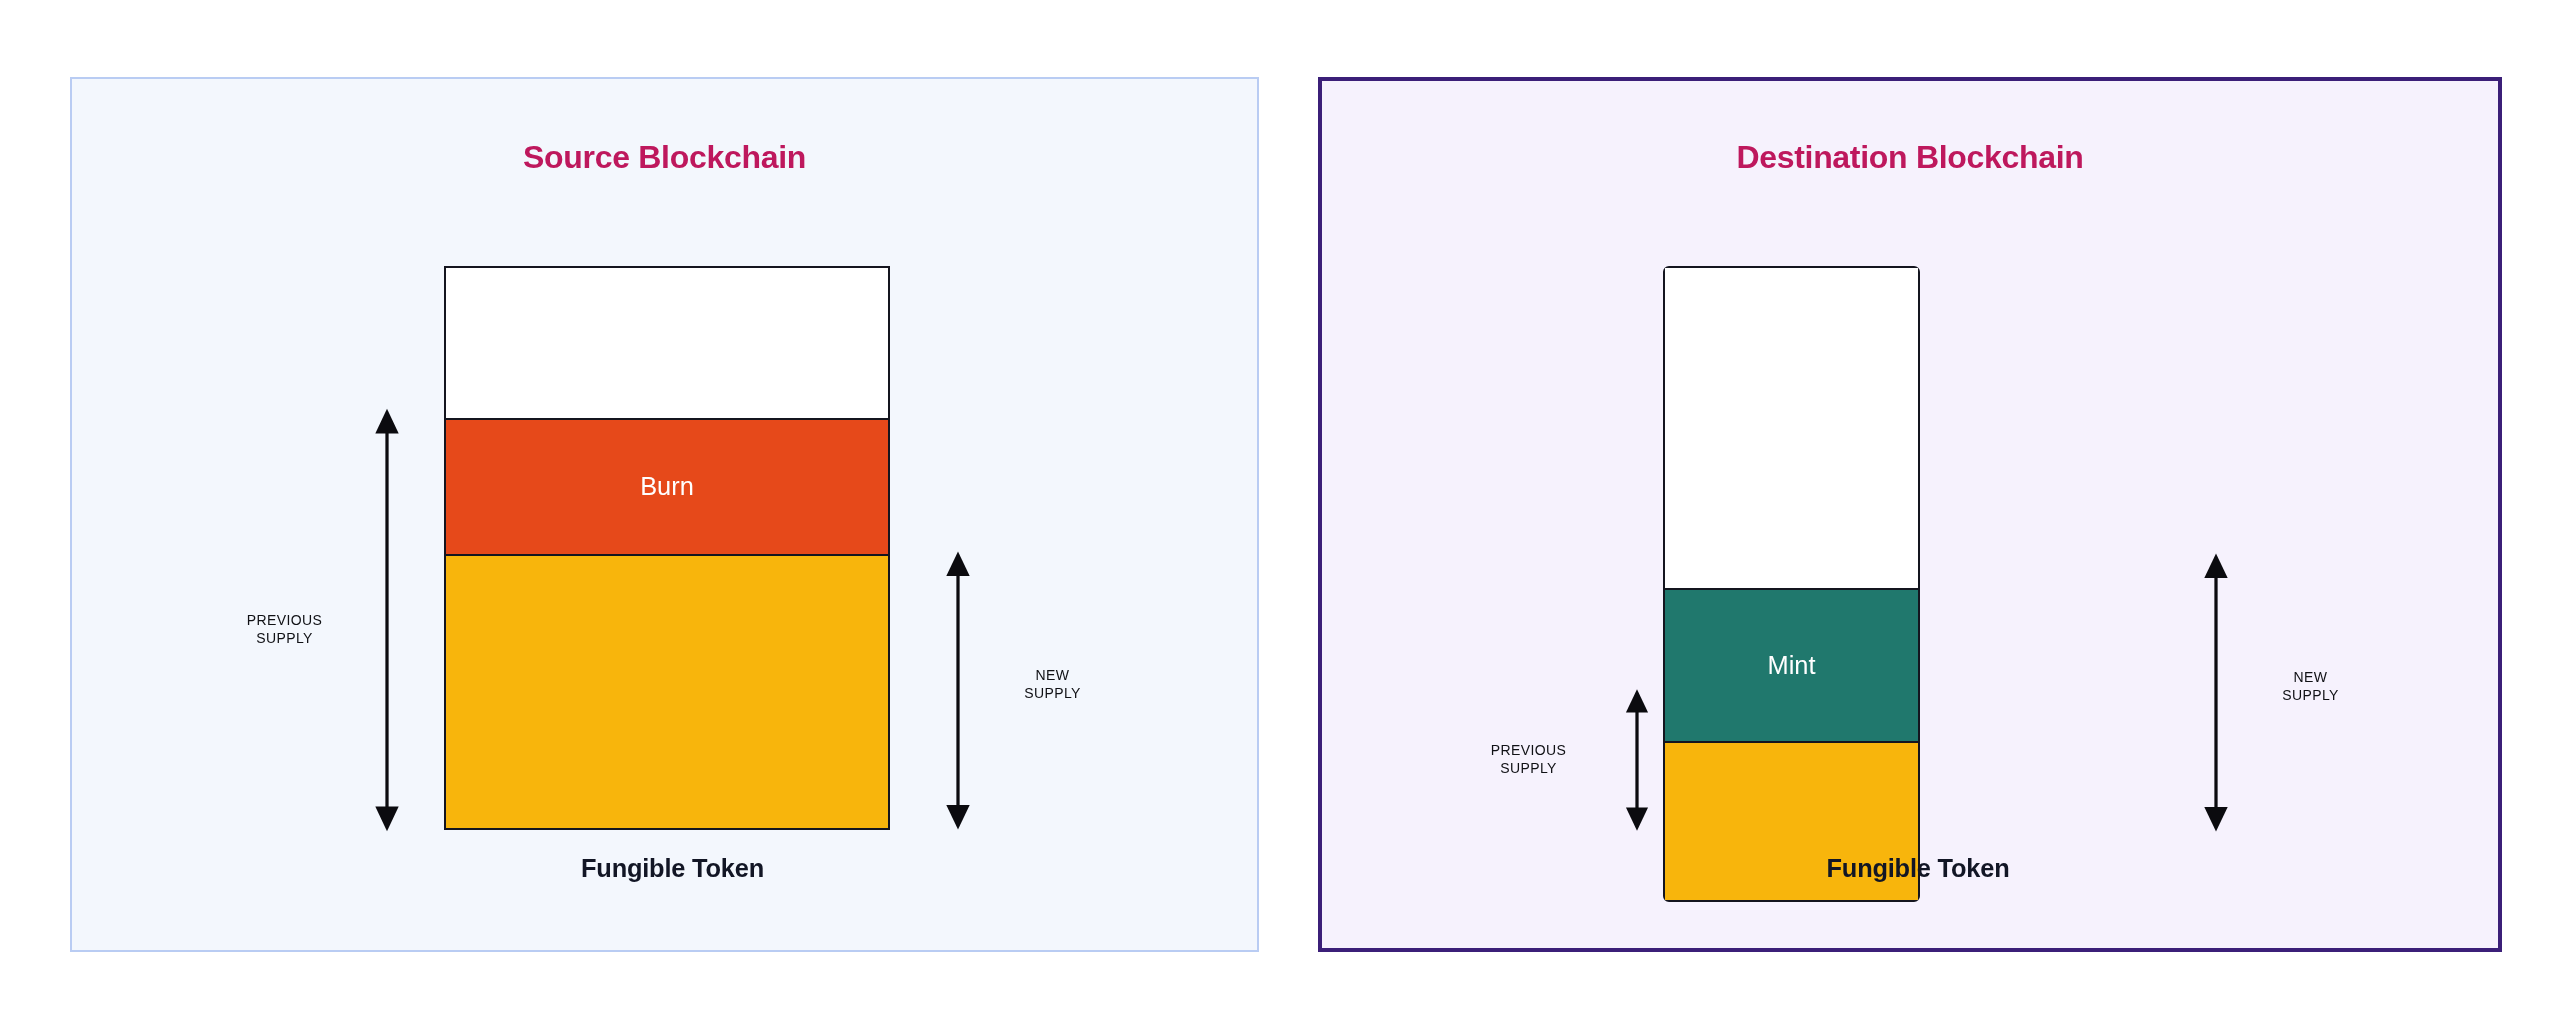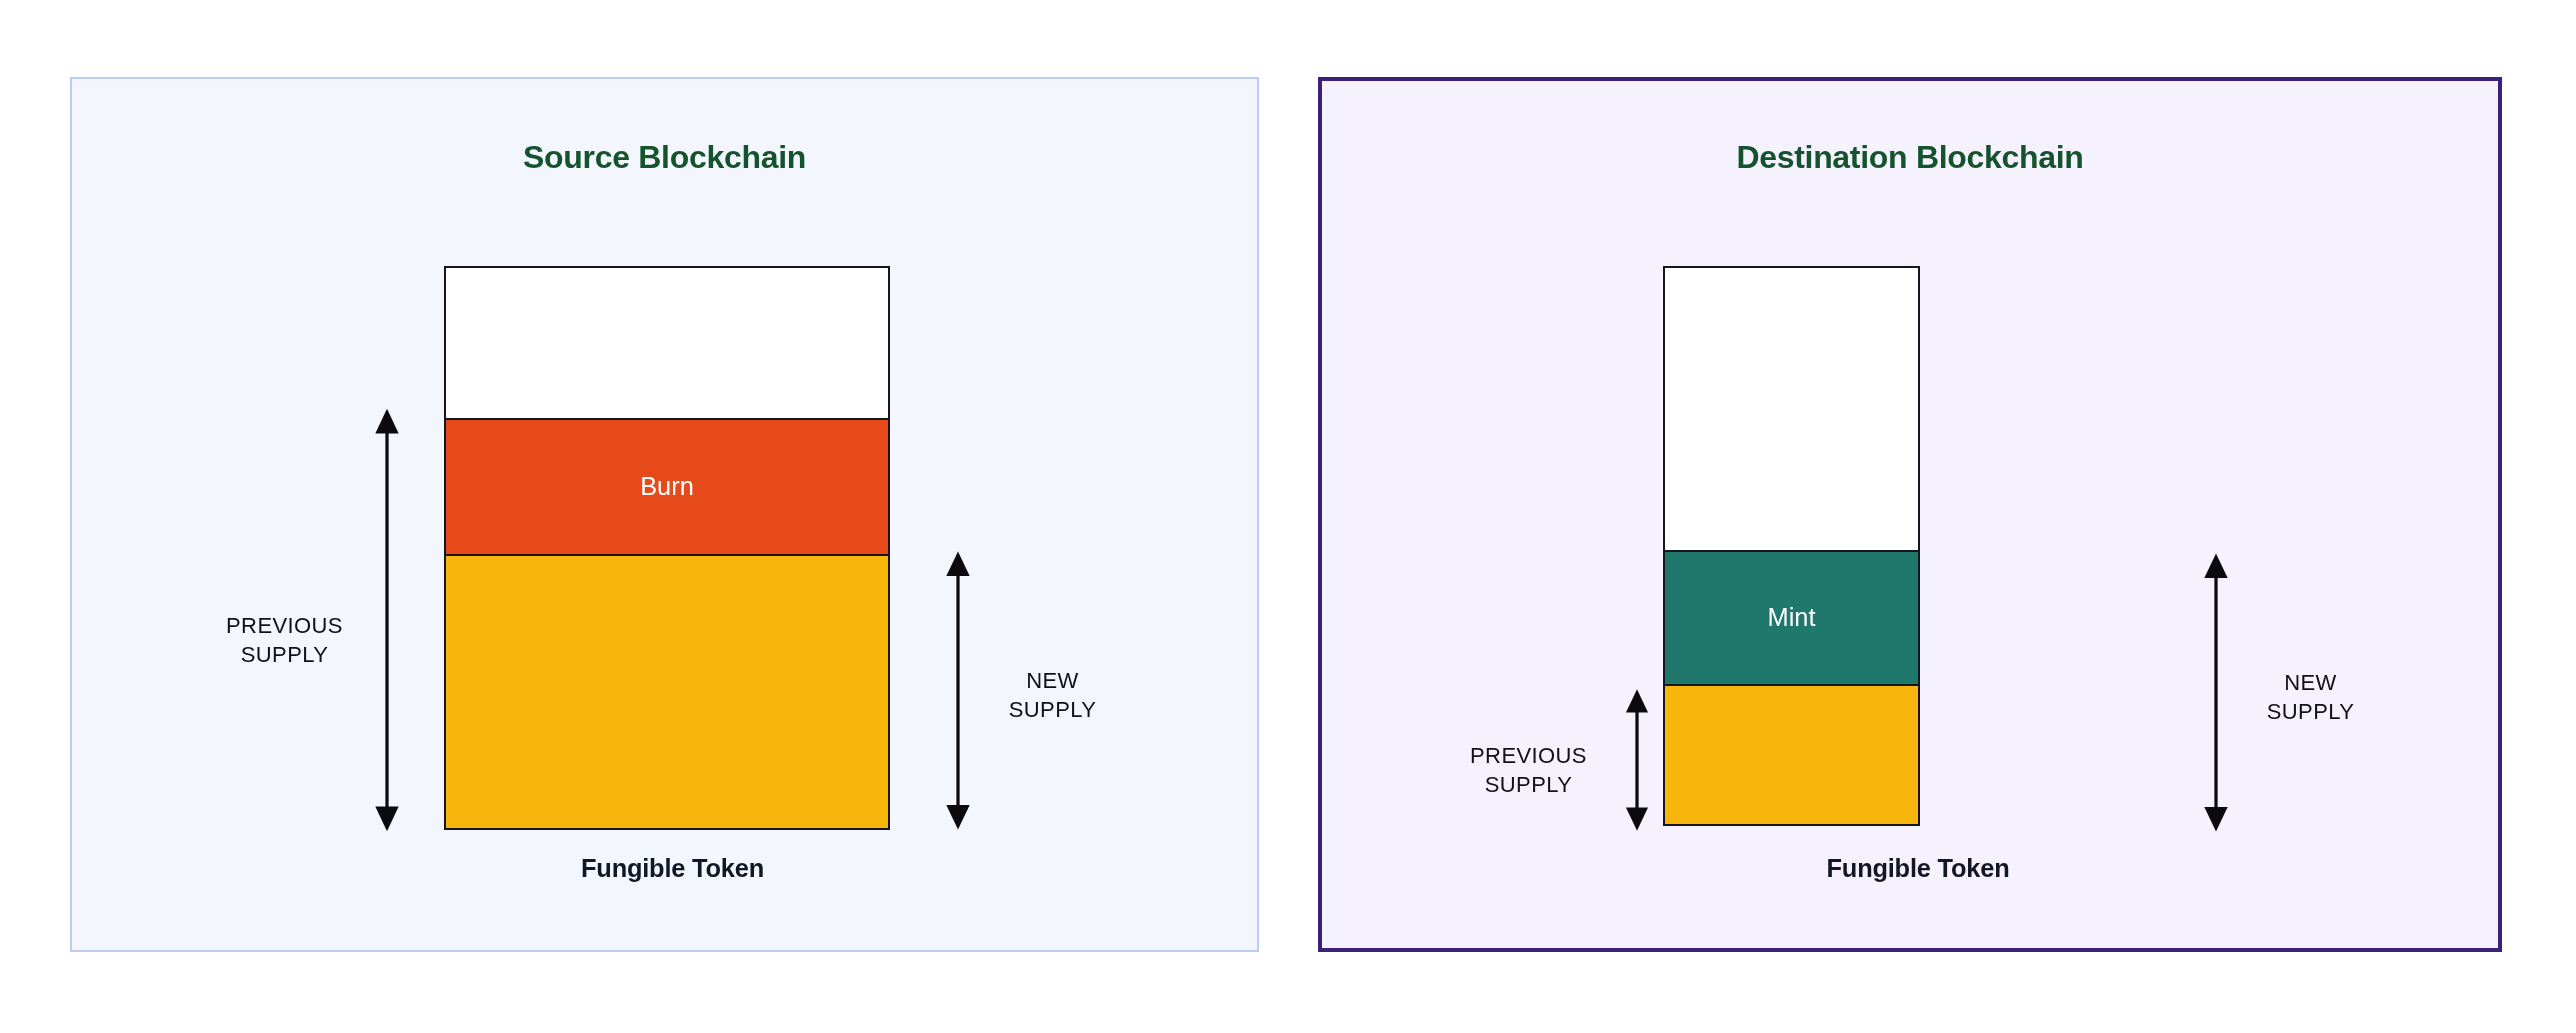--- a/index.html
+++ b/index.html
@@ -43,21 +43,21 @@
   }
 
   
   .panel-title {
     position: absolute;
     left: 0;
     right: 0;
     text-align: center;
     font-size: 32px;
     font-weight: 700;
-    color: #14532d;
+    color: #be185d;
     letter-spacing: -0.3px;
     white-space: nowrap;
   }
   .source .panel-title { top: 60px; }
   .destination .panel-title { top: 58px; }
 
   .panel-footer {
     position: absolute;
     left: 0;
     right: 0;
@@ -84,21 +84,22 @@
   .source .supply-bar {
     left: 372px;
     top: 187px;
     width: 446px;
     height: 564px;
   }
   .destination .supply-bar {
     left: 341px;
     top: 185px;
     width: 257px;
-    height: 560px;
+    height: 636px;
+    border-radius: 6px;
   }
 
   .seg {
     box-sizing: border-box;
     position: relative;
     display: flex;
     align-items: center;
     justify-content: center;
   }
   .seg-headroom { background: #ffffff; }
@@ -124,21 +125,21 @@
 
   
   .dim {
     position: absolute;
   }
   .dim svg { display: block; overflow: visible; }
 
   .dim-label {
     position: absolute;
     text-align: center;
-    font-size: 22px;
+    font-size: 14px;
     font-weight: 400;
     color: #101115;
     letter-spacing: 0.4px;
     line-height: 1.32;
     white-space: nowrap;
   }
 
   
   .source .dim-prev      { left: 302px; top: 329px; }
   .source .dim-prev-label{ left: 134px; top: 532px; width: 157px; }

